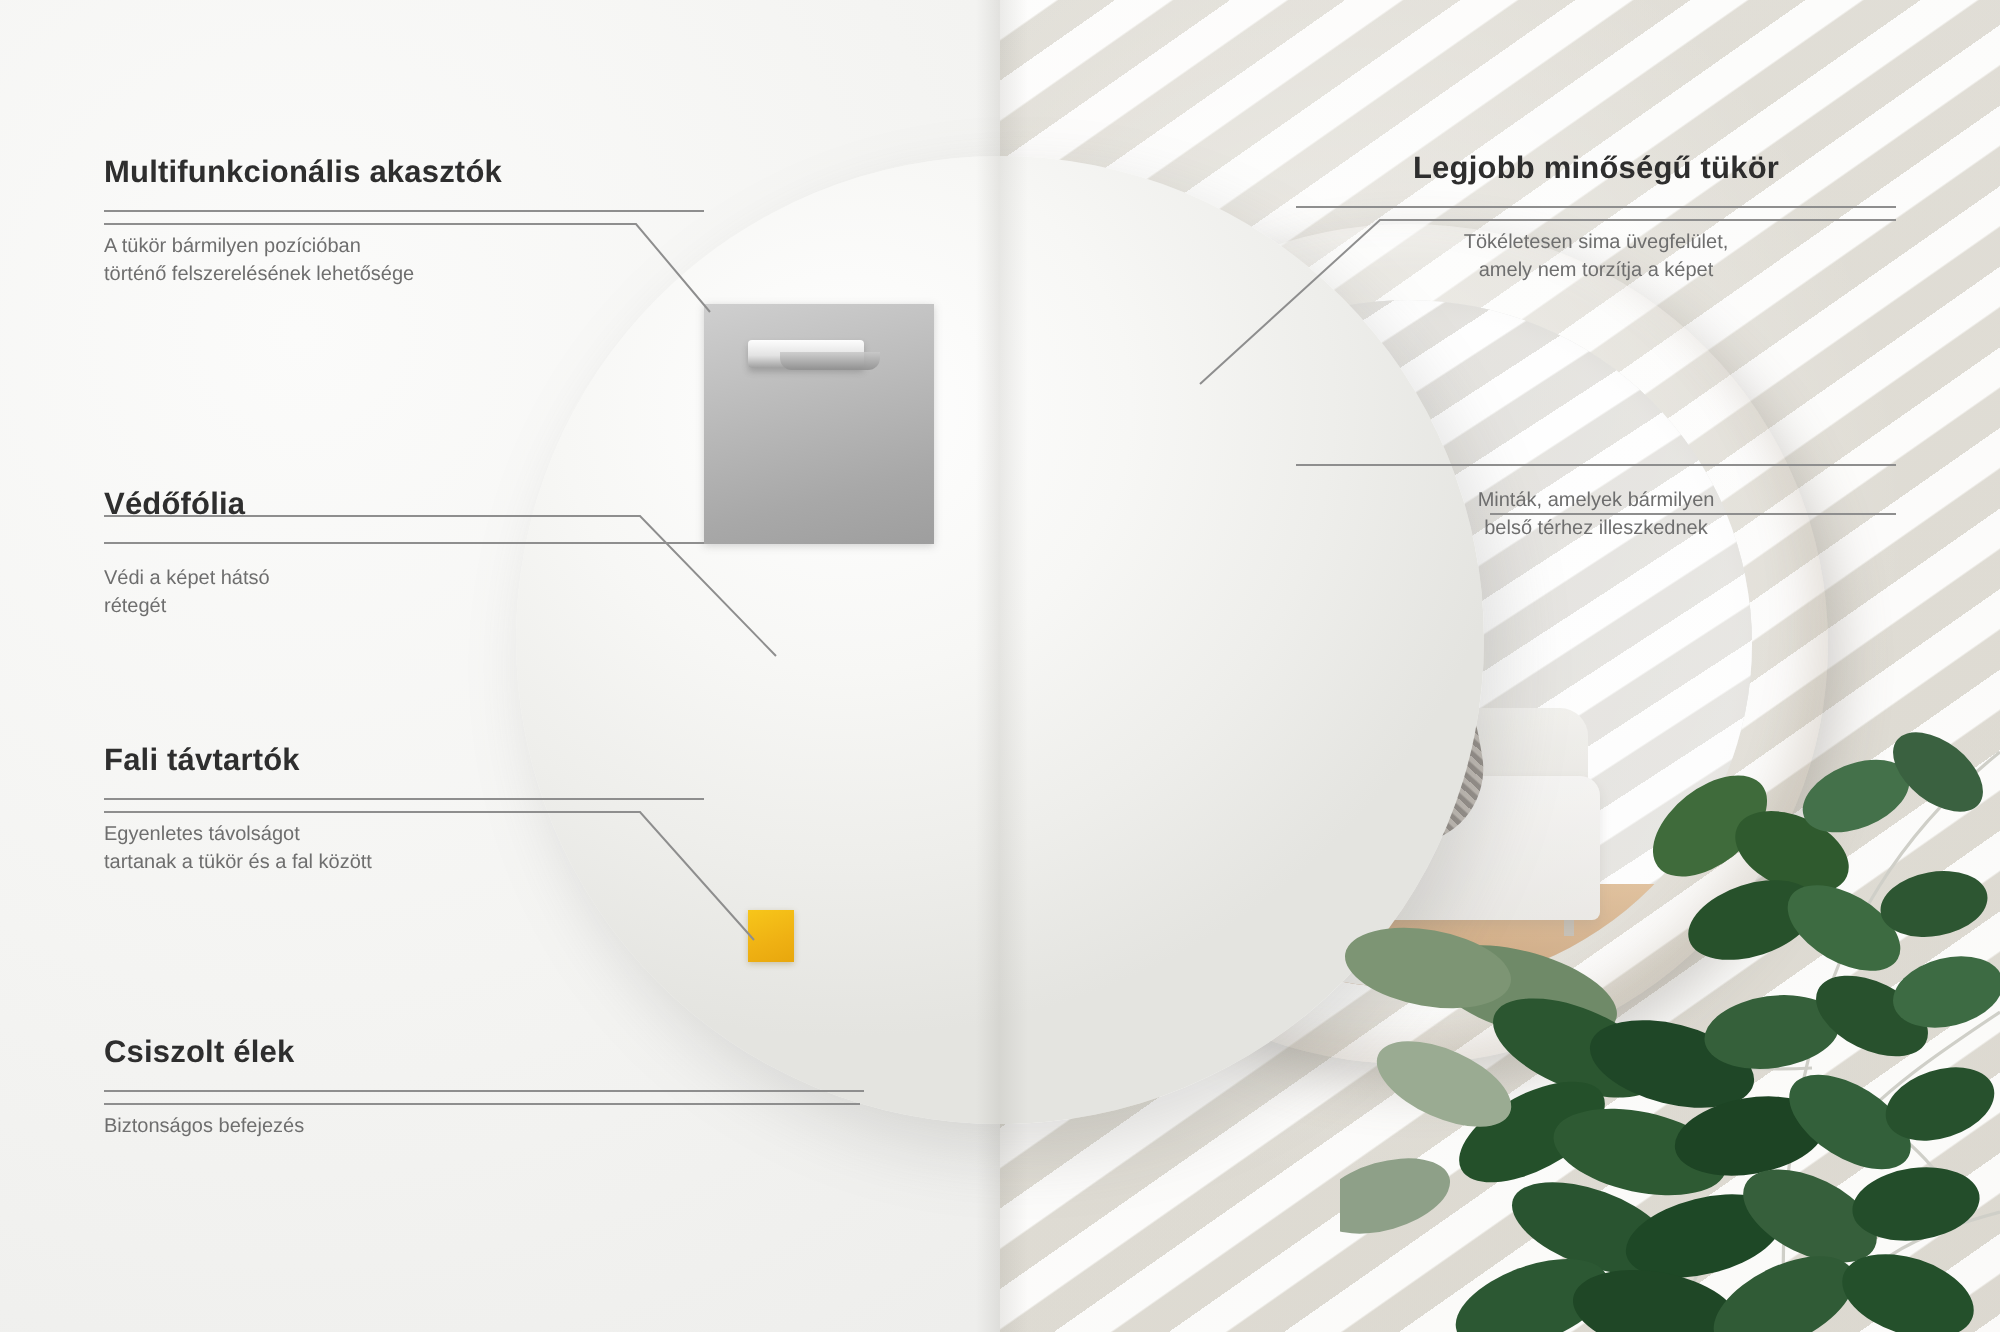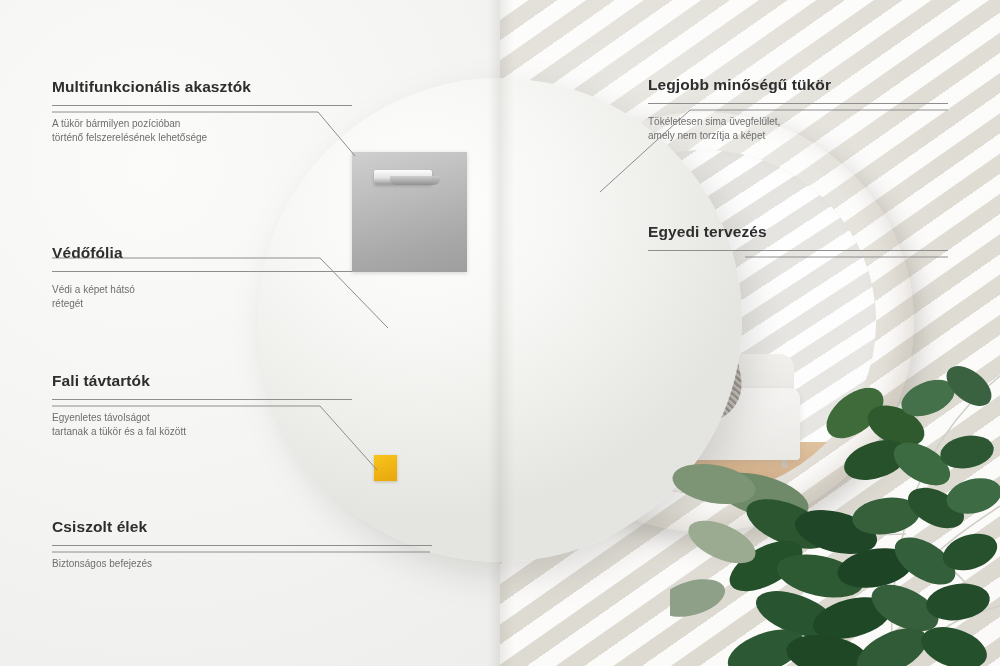--- a/index.html
+++ b/index.html
@@ -230,21 +230,21 @@
     background: #8e8e8e;
     margin: 9px 0 11px 0;
   }
   .callout .c-desc {
     font-size: 10px;
     line-height: 1.42;
     color: #6e6e6e;
     white-space: pre-line;
   }
   .callout.left { text-align: left; }
-  .callout.right { text-align: left; }
+  .callout.right { text-align: center; }
 
   
   .leaders { position: absolute; left: 0; top: 0; width: 1000px; height: 666px; pointer-events: none; }
 
   
   .plant { position: absolute; right: 0; bottom: 0; width: 330px; height: 310px; }
   .plant svg { display: block; width: 100%; height: 100%; }
 </style>
 </head>
 <body>
@@ -336,22 +336,23 @@
   </div>
 
   <div class="callout right" style="left:648px; top:76px; width:300px;">
     <div class="c-title">Legjobb minőségű tükör</div>
     <div class="c-rule"></div>
     <div class="c-desc">Tökéletesen sima üvegfelület,
 amely nem torzítja a képet</div>
   </div>
 
   <div class="callout right" style="left:648px; top:223px; width:300px;">
-    <div class="c-title">Egyedi tervezés</div>
-    <div class="c-rule"></div>
+    <div class="c-rule"></div>
+    <div class="c-desc">Minták, amelyek bármilyen
+belső térhez illeszkednek</div>
   </div>
 
   <div class="plant">
     <svg viewBox="0 0 330 310">
       <g stroke="#cfcfc8" stroke-width="1.6" fill="none">
         <path d="M330 20 C280 60, 250 110, 235 170"></path>
         <path d="M235 170 C225 210, 220 250, 222 305"></path>
         <path d="M330 150 C300 170, 270 190, 250 215"></path>
         <path d="M236 178 C200 180, 160 176, 120 158"></path>
         <path d="M246 206 C215 225, 190 250, 175 290"></path>

